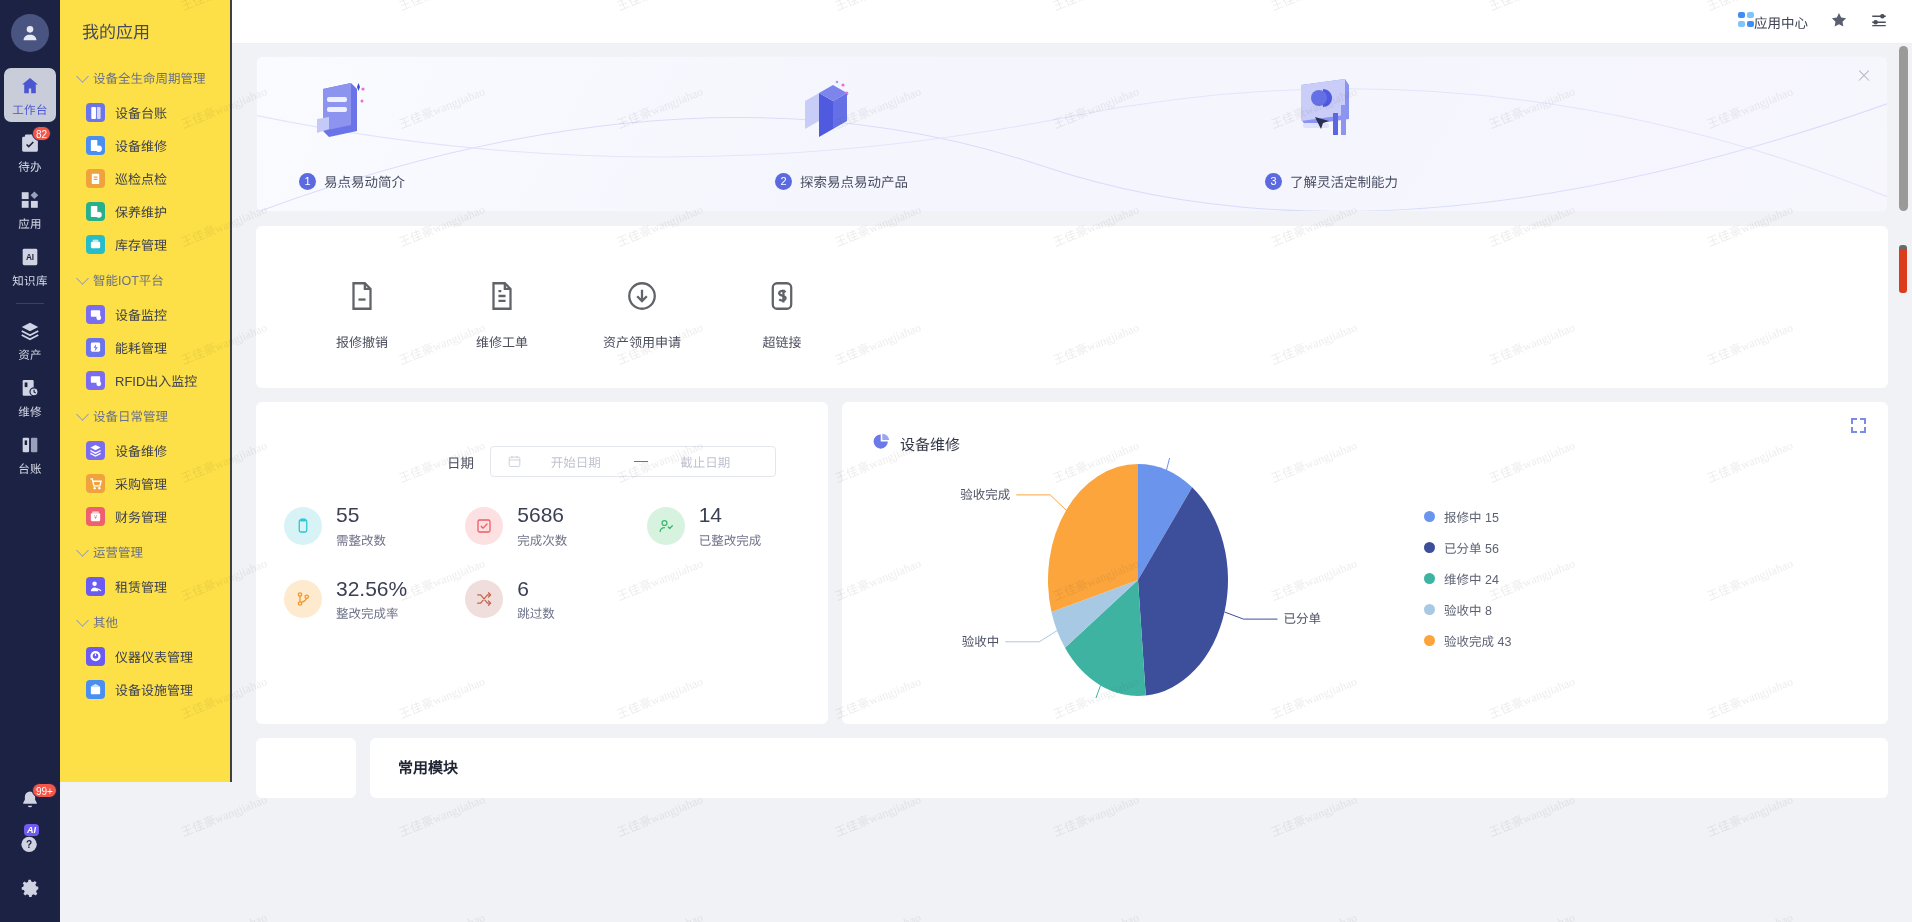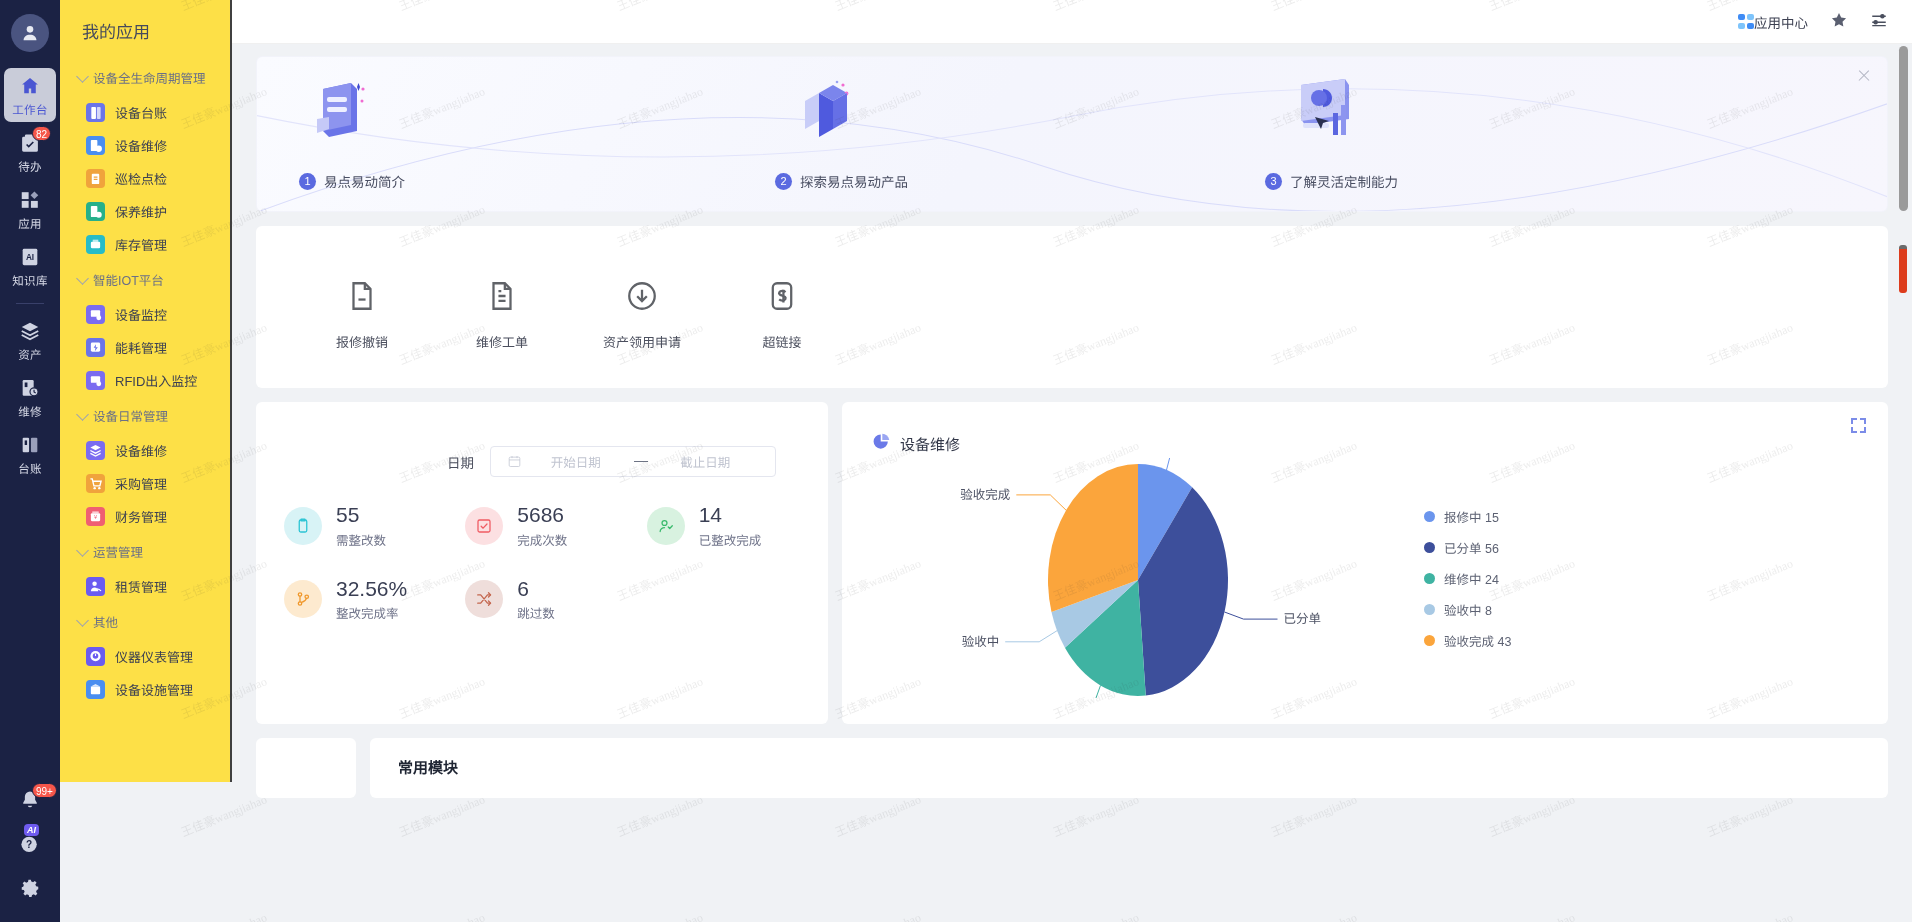--- a/index.html
+++ b/index.html
@@ -70,21 +70,21 @@
              display: flex; align-items: center; justify-content: center; }
   .app-ico svg { width: 13px; height: 13px; }
 
   
   .main { flex: 1; height: 922px; position: relative; overflow: hidden; background: #f0f2f5; }
   .main-head {
     height: 44px; background: #fff; display: flex; align-items: center;
     justify-content: flex-end; padding-right: 24px; gap: 22px;
     border-bottom: 1px solid #f0f0f0;
   }
-  .head-btn { display: flex; align-items: center; cursor: pointer;
+  .head-btn { display: flex; align-items: flex-start; cursor: pointer;
               font-size: 13.5px; color: #3d4152; }
   .appcenter-ico { width: 16px; height: 16px; position: relative; }
   .appcenter-ico i { position: absolute; width: 6.5px; height: 6.5px; border-radius: 2px; display:block;}
   .scroll-area { height: 878px; overflow: hidden; padding: 0 24px; position: relative; }
 
   
   .banner {
     margin-top: 12px; height: 156px; border-radius: 6px; position: relative; overflow: hidden;
     background: linear-gradient(120deg,#fafbff 0%,#f4f5fd 45%,#f7f6fd 100%);
     border: 1px solid #f2f3fa;

